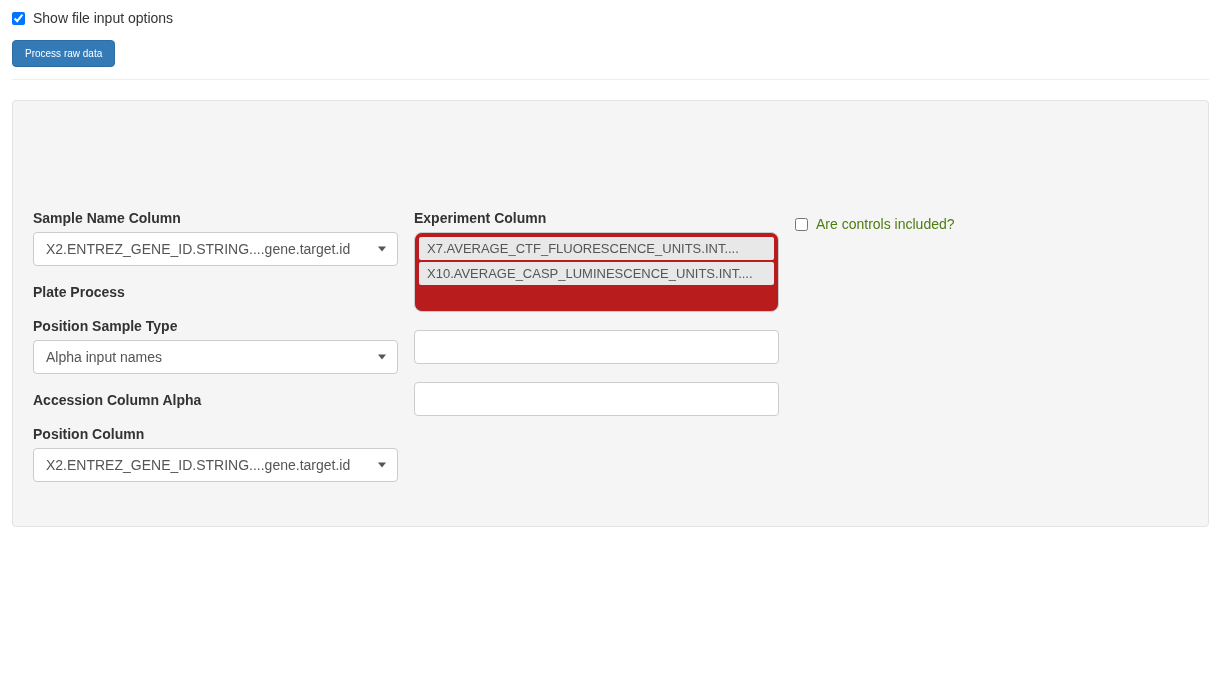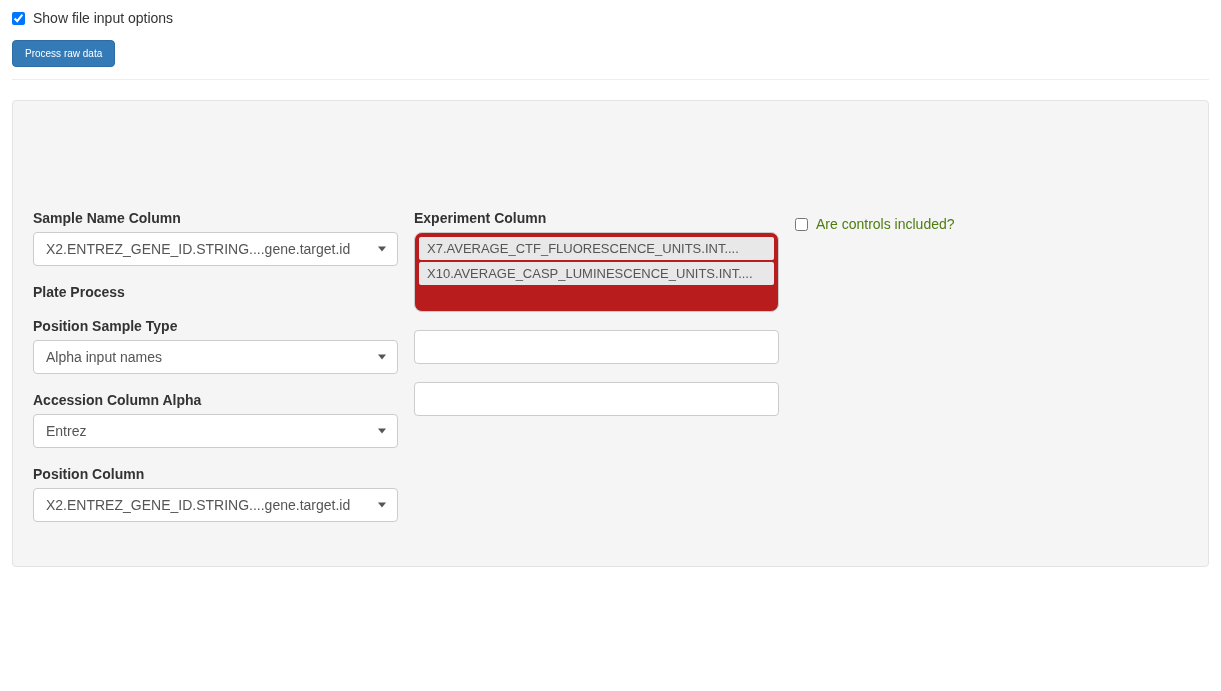--- a/index.html
+++ b/index.html
@@ -183,24 +183,20 @@
         <label class="form-label">Position Sample Type</label>
         <div class="select-wrap">
           <div class="select-input">Alpha input names</div>
           <span class="select-caret"></span>
         </div>
       </div>
 
 
       <div class="form-group">
         <label class="form-label">Accession Column Alpha</label>
-        <div class="select-wrap">
-          <div class="select-input">Entrez</div>
-          <span class="select-caret"></span>
-        </div>
       </div>
 
       <div class="form-group">
         <label class="form-label">Position Column</label>
         <div class="select-wrap">
           <div class="select-input">X2.ENTREZ_GENE_ID.STRING....gene.target.id</div>
           <span class="select-caret"></span>
         </div>
       </div>
 

